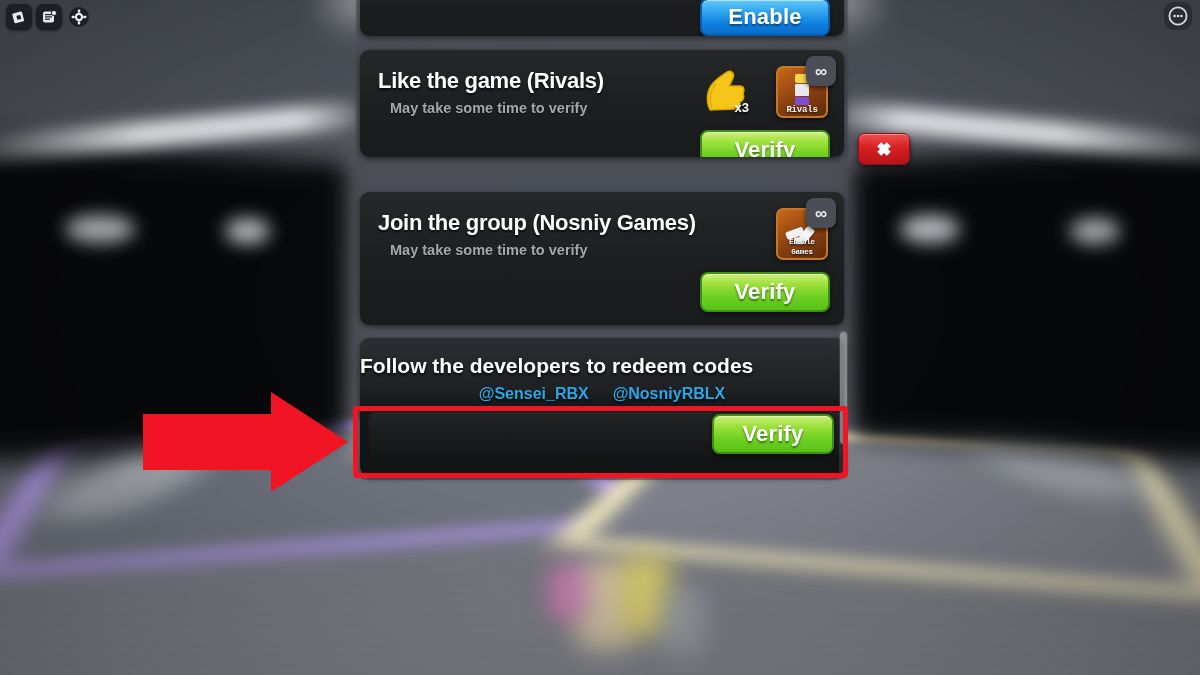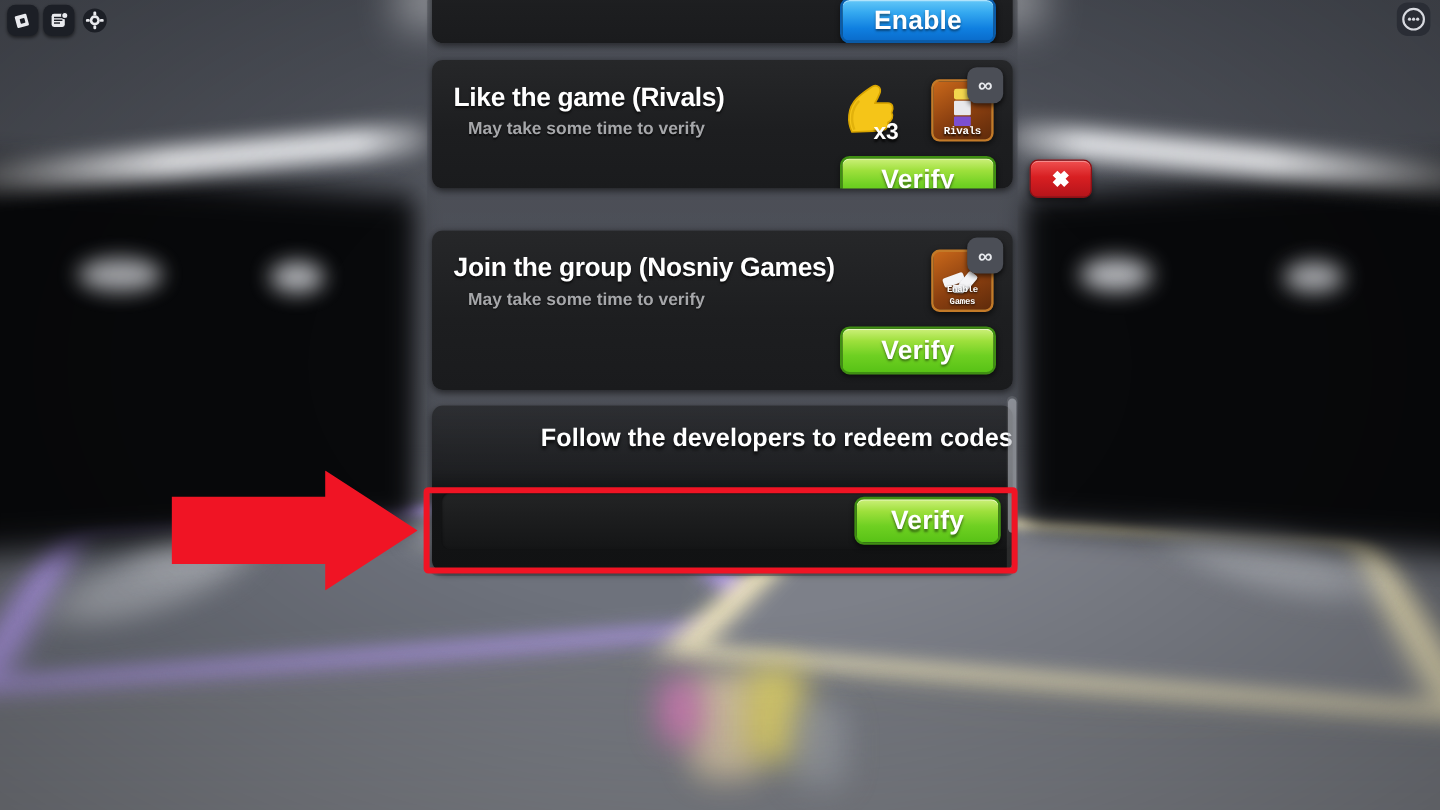--- a/index.html
+++ b/index.html
@@ -133,21 +133,21 @@
       border:2px solid #3f8f12; color:#fff;
       text-shadow:0 2px 2px rgba(0,0,0,.45);
       box-shadow:inset 0 1px 0 rgba(255,255,255,.55),0 2px 4px rgba(0,0,0,.5); }
   .btn-blue { background:linear-gradient(180deg,#64c8f8 0%,#35a9f0 30%,#0f7fe0 70%,#0a6ccb 100%);
       border:2px solid #0a5ba8; color:#fff;
       text-shadow:0 2px 2px rgba(0,0,0,.45);
       box-shadow:inset 0 1px 0 rgba(255,255,255,.5),0 2px 4px rgba(0,0,0,.5); }
 
   
   .thumbs-up { position:absolute; width:46px; height:44px; }
-  .mult { position:absolute; color:#fff; font-weight:bold; font-size:19px;
+  .mult { position:absolute; color:#fff; font-weight:bold; font-size:13px;
       text-shadow:0 2px 2px rgba(0,0,0,.8); }
 
   .gamebox { position:absolute; width:52px; height:52px; border-radius:7px;
       border:2px solid #c37a28; overflow:hidden;
       background:linear-gradient(150deg,#c9681a 0%,#8a3f10 55%,#5f2b0b 100%);
       box-shadow:0 2px 5px rgba(0,0,0,.6);font-family:Liberation Mono, monospace; }
   .gamebox .label { position:absolute; left:0; right:0; bottom:1px; text-align:center;
       color:#fff; font-weight:bold; font-size:9px; line-height:10px;
       text-shadow:0 1px 2px rgba(0,0,0,.95); letter-spacing:-.2px;}
   .gamebox .label.small { font-size:7.5px; }
@@ -167,21 +167,21 @@
       box-shadow:0 2px 4px rgba(0,0,0,.6); }
 
   
   #closeBtn { position:absolute; left:858px; top:133px; width:52px; height:32px;
       border-radius:7px; z-index:7;
       background:linear-gradient(180deg,#f05050 0%,#d81f22 45%,#b5141a 100%);
       border:1px solid #8e0f14; display:flex; align-items:center; justify-content:center;
       box-shadow:inset 0 1px 0 rgba(255,255,255,.35),0 2px 5px rgba(0,0,0,.55); cursor:pointer;}
 
   
-  .follow-title { position:absolute; left:0; right:0; text-align:right; color:#fff;
+  .follow-title { position:absolute; left:0; right:0; text-align:left; color:#fff;
       font-weight:bold; font-size:21px; text-shadow:0 2px 3px rgba(0,0,0,.85); }
   .handles { position:absolute; left:0; right:0; display:flex; justify-content:center;
       gap:24px; }
   .handle { color:#2aa9e8; font-weight:bold; font-size:16px;
       text-shadow:0 2px 2px rgba(0,0,0,.85); cursor:pointer; }
 
   .input-row { position:absolute; left:8px; width:476px; height:48px;
       background:linear-gradient(180deg,#232425,#141516);
       border-radius:7px; display:flex; align-items:center;
       box-shadow:inset 0 1px 2px rgba(0,0,0,.8); }
@@ -332,20 +332,24 @@
     <div class="badge-inf" style="right:8px; top:6px;">
       <span style="color:#e8eaee;font-size:17px;font-weight:bold;line-height:1;">∞</span>
     </div>
 
     <div class="btn btn-green" style="right:14px; top:80px; width:130px; height:40px;">Verify</div>
   </div>
 
   <div class="card" style="top:346px;height:138px;background:linear-gradient(180deg,rgba(32,33,35,.72) 0%,rgba(24,25,27,.88) 38%,#141516 52%,#111213 100%);">
     <div class="follow-title" style="top:16px;">Follow the developers to redeem codes</div>
 
+    <div class="handles" style="top:47px;">
+      <span class="handle">@Sensei_RBX</span>
+      <span class="handle">@NosniyRBLX</span>
+    </div>
 
     <div class="input-row" style="top:72px;">
       <div class="btn btn-green" style="right:10px; top:4px; width:122px; height:40px;">Verify</div>
     </div>
   </div>
 
  </div>
 </div>
 
 <div id="scrollbar">

